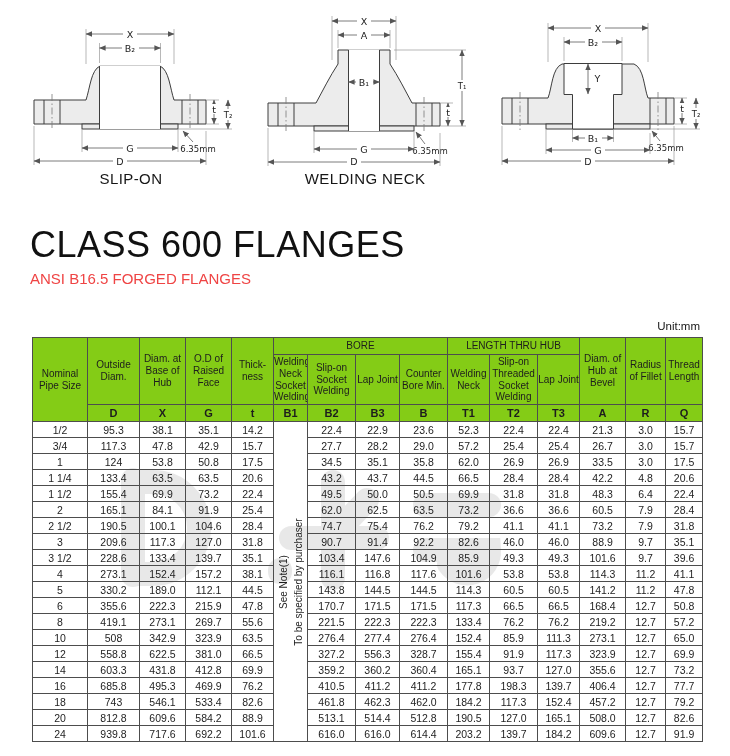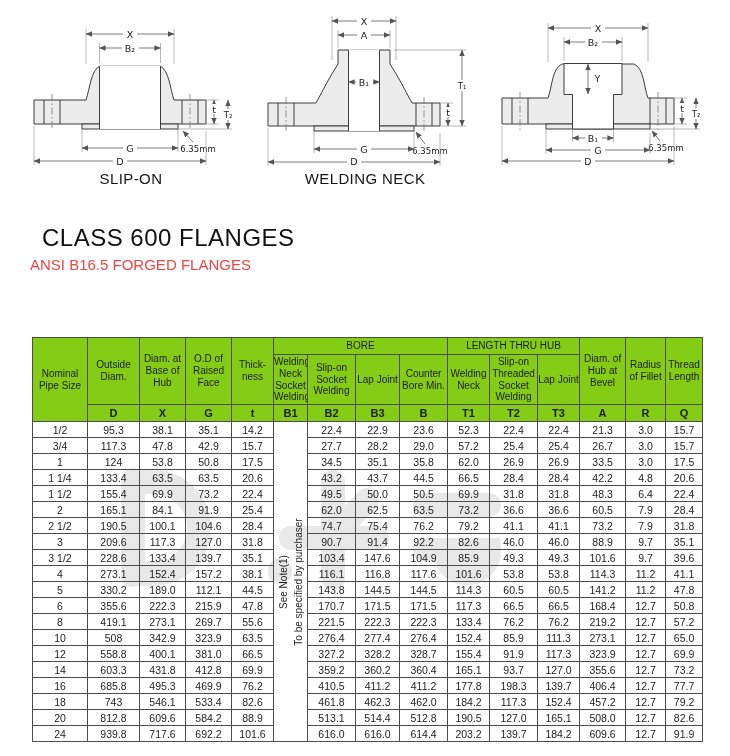--- a/index.html
+++ b/index.html
@@ -15,21 +15,21 @@
   .voidp{fill:#ffffff;stroke:#3d3d3d;stroke-width:1;}
   .edge{stroke:#3d3d3d;stroke-width:1;fill:none;}
   .cl{stroke:#7a7a7a;stroke-width:0.8;fill:none;stroke-dasharray:7 2.5 1.5 2.5;}
   .dim{stroke:#6e6e6e;stroke-width:0.9;fill:none;}
   .ext{stroke:#9a9a9a;stroke-width:0.7;fill:none;}
   .lbl{font-size:9.5px;fill:#222;text-anchor:middle;font-family:"DejaVu Sans",sans-serif;}
   .lbs{font-size:8.5px;fill:#222;text-anchor:middle;font-family:"DejaVu Sans",sans-serif;}
   .lblbg{fill:#ffffff;}
   
   .titleblock{position:absolute;left:30px;top:224px;}
-  .title{font-size:24px;letter-spacing:0.5px;color:#111;margin-left:12px;}
+  .title{font-size:36px;letter-spacing:0.5px;color:#111;}
   .subtitle{font-size:15px;margin-top:4px;color:#ef4444;}
   .unit{position:absolute;left:32px;top:320px;width:668px;text-align:right;font-size:11.5px;color:#161616;}
   
   .wm{position:absolute;left:95px;top:450px;z-index:0;opacity:0.55;}
   
   table.fl{position:absolute;left:32px;top:337px;width:668px;z-index:1;
            border-collapse:collapse;table-layout:fixed;background:transparent;
            border:1.5px solid #333;}
   .fl th,.fl td{border:1px solid #4d4d4d;padding:0;text-align:center;vertical-align:middle;
                 font-weight:400;overflow:hidden;}
@@ -232,20 +232,21 @@
         <text class="lbl" x="100" y="156.5">D</text>
       </svg>
     </div>
   </div>
 
   <div class="titleblock">
     <div class="title">CLASS 600 FLANGES</div>
     <div class="subtitle">ANSI B16.5 FORGED FLANGES</div>
   </div>
 
+  <div class="unit">Unit:mm</div>
 
   <svg class="wm" width="430" height="185" viewBox="0 0 430 185">
     <g stroke="#d7d7d7" stroke-width="24" fill="none" stroke-linecap="round">
       <path d="M38,30 V125"></path>
       <path d="M38,32 H58 A46,46 0 0 1 58,124 H38"></path>
       <path d="M185,120 v2"></path>
       <path d="M238,32 V128"></path>
       <path d="M196,88 H282"></path>
       <path d="M238,86 L272,50"></path>
       <path d="M330,55 h64"></path>
@@ -537,25 +538,25 @@
           <td>152.4</td>
           <td>85.9</td>
           <td>111.3</td>
           <td>273.1</td>
           <td>12.7</td>
           <td>65.0</td>
         </tr>
         <tr>
           <td>12</td>
           <td>558.8</td>
-          <td>400.1</td>
+          <td>622.5</td>
           <td>381.0</td>
           <td>66.5</td>
           <td>327.2</td>
-          <td>328.2</td>
+          <td>556.3</td>
           <td>328.7</td>
           <td>155.4</td>
           <td>91.9</td>
           <td>117.3</td>
           <td>323.9</td>
           <td>12.7</td>
           <td>69.9</td>
         </tr>
         <tr>
           <td>14</td>

